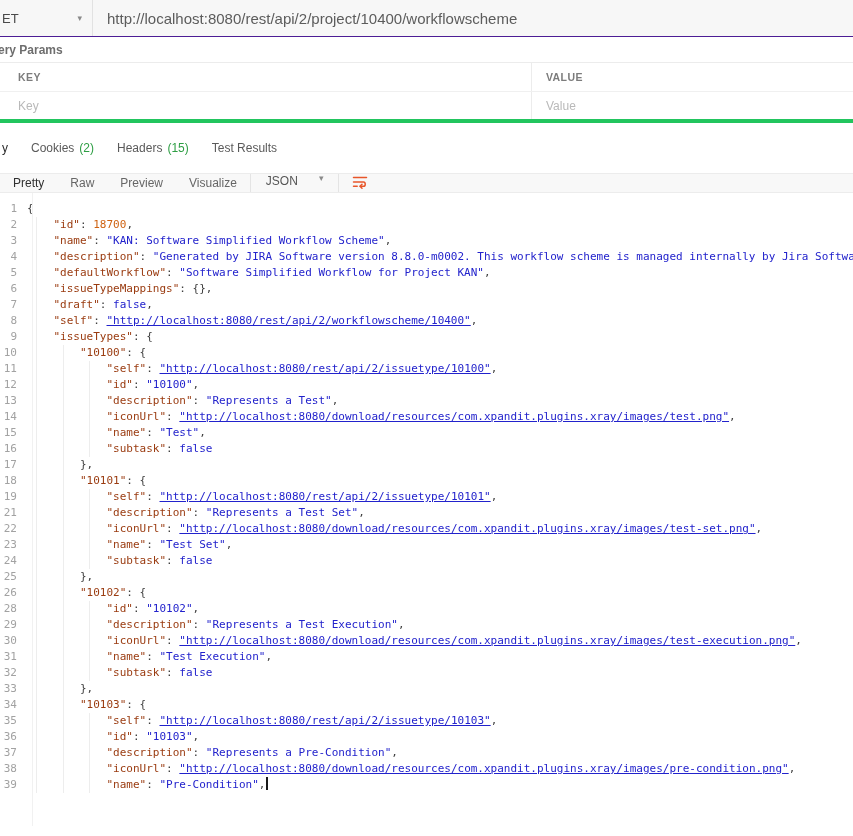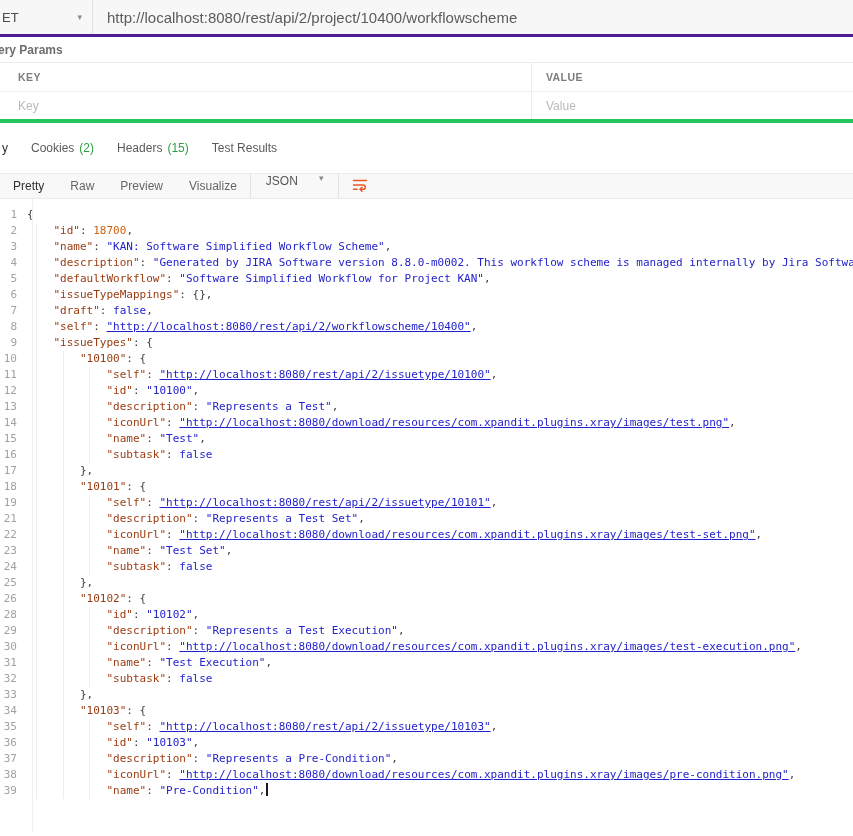--- a/index.html
+++ b/index.html
@@ -4,21 +4,21 @@
 <style>
   * { box-sizing: border-box; }
   html,body { margin:0; padding:0; }
   body {
     width:853px; height:836px; overflow:hidden;
     font-family:"Liberation Sans", sans-serif;
     background:#ffffff; color:#333;
   }
 
   
-  .url-bar { height:37px; background:#f7f7f7; border-bottom:3px solid #4c1d95;
+  .url-bar { height:37px; background:#f7f7f7; border-bottom:1px solid #4c1d95;
              display:flex; align-items:stretch; }
   .method-select { width:92px; display:flex; align-items:center; justify-content:space-between;
                    padding:0 10px 0 2px; color:#4a4a4a; font-size:13px; cursor:pointer; }
   .caret { color:#8a8a8a; font-size:9px; line-height:1; }
   .bar-divider { width:1px; background:#e2e2e2; }
   .url-text { display:flex; align-items:center; padding-left:14px; font-size:15px; color:#5c5c5c; }
 
   
   .params-section-label { margin:6px 0 5px -2px; font-size:12px; font-weight:bold; color:#6e6e6e; }
   .params-table { border-top:1px solid #ececec; border-bottom:4px solid #22c55e; }
@@ -34,21 +34,21 @@
   .param-input::placeholder { color:#b9b9b9; }
 
   
   .response-tabs { display:flex; align-items:center; height:30px; margin-top:10px;
                    padding-left:2px; gap:23px; font-size:12px; color:#5a5a5a; }
   .rtab { display:flex; gap:5px; cursor:pointer; white-space:nowrap; }
   .rtab.active { color:#2b2b2b; }
   .cnt { color:#2e9e44; }
 
   
-  .view-toolbar { margin-top:10px; height:26px; background:#f8f8f8;
+  .view-toolbar { margin-top:10px; height:20px; background:#f8f8f8;
                   border-top:1px solid #ececec; border-bottom:1px solid #ececec;
                   display:flex; align-items:stretch; font-size:12px; color:#666; }
   .view-switcher { display:flex; align-items:stretch; }
   .vbtn { padding:0 13px; display:flex; align-items:center; cursor:pointer; }
   .vbtn.active { color:#303030; }
   .tb-sep { width:1px; background:#e4e4e4; }
   .lang-select { padding:0 15px; display:flex; align-items:flex-start; gap:21px; color:#555; cursor:pointer; }
   .wrap-btn { padding:0 13px; display:flex; align-items:center; cursor:pointer; }
 
   

